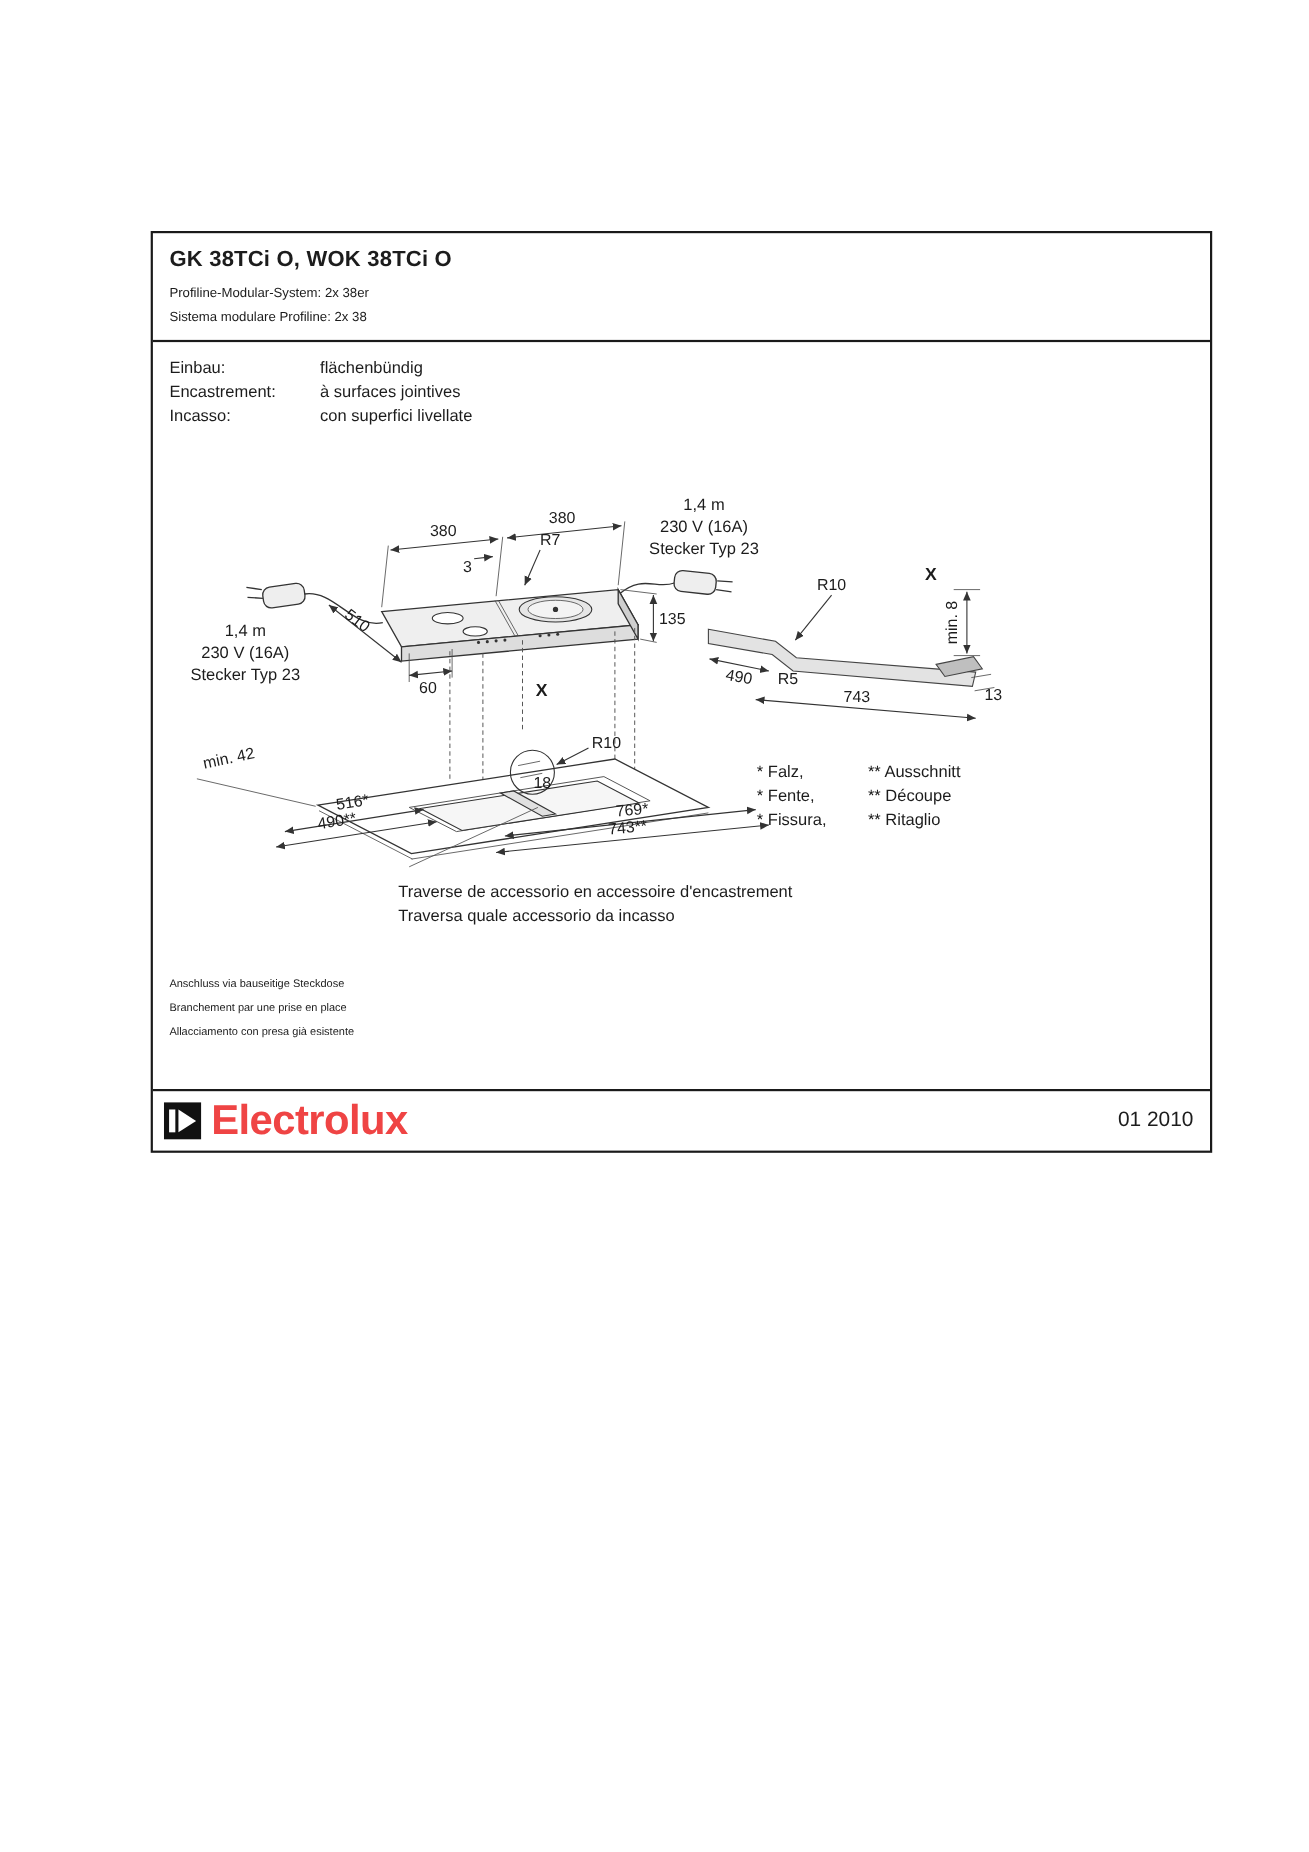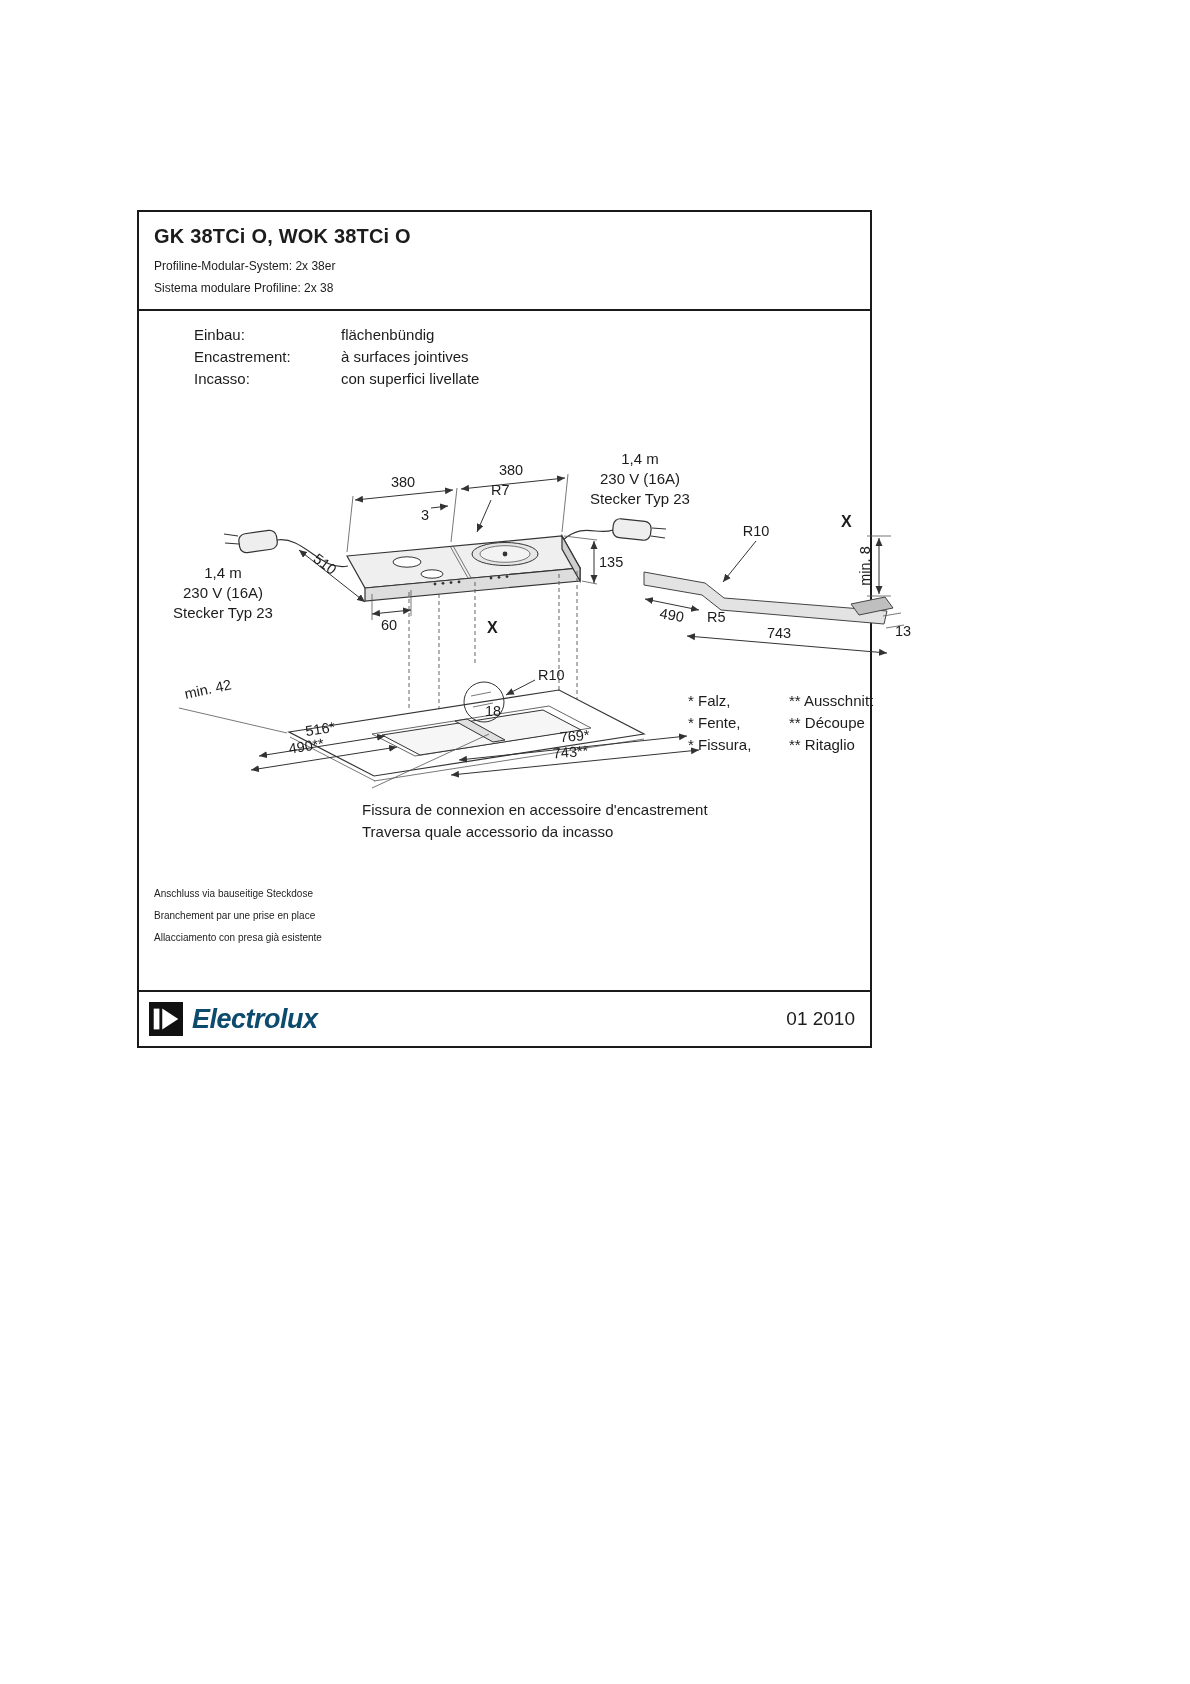--- a/index.html
+++ b/index.html
@@ -2,52 +2,52 @@
 <html><head>
 <meta charset="utf-8">
 <style>
   html,body{margin:0;padding:0;}
   body{
     width:1190px;height:1684px;background:#ffffff;position:relative;
     font-family:"Liberation Sans", sans-serif;color:#1c1c1c;
     -webkit-font-smoothing:antialiased;
   }
   .doc-box{
-    position:absolute;left:137px;top:210px;width:735px;height:838px;
+    position:absolute;left:137px;top:210px;width:965px;height:838px;
     border:2px solid #1a1a1a;background:#fff;box-sizing:border-box;
     display:flex;flex-direction:column;
   }
   .doc-header{
     padding:13px 15px 10px 15px;border-bottom:2px solid #1a1a1a;
   }
   .doc-title{font-size:20px;font-weight:bold;margin:0 0 7px 0;letter-spacing:0.2px;}
   .doc-sub{font-size:12px;line-height:22px;}
   .doc-body{flex:1;position:relative;}
   .install{
     padding:13px 28px 0 15px;font-size:15px;line-height:22px;
-    display:grid;grid-template-columns:133px auto;column-gap:14px;margin-left:40px;
+    display:grid;grid-template-columns:133px auto;column-gap:4px;
   }
   .diagram-wrap{margin-top:54px;text-decoration:underline;}
   svg text{font-family:"Liberation Sans", sans-serif;fill:#1c1c1c;}
   .lbl{font-size:14.5px;}
   .txt{font-size:15px;}
   .bold{font-weight:bold;font-size:16px;}
   .dim{stroke:#333;stroke-width:1;fill:none;}
   .thin{stroke:#555;stroke-width:0.8;fill:none;}
   .dash{stroke:#555;stroke-width:0.9;stroke-dasharray:4 3;fill:none;}
   .edge{stroke:#333;stroke-width:1.2;fill:none;}
   .traverse-note{margin:6px 0 0 223px;font-size:15px;line-height:22px;}
   .connection-note{margin:40px 0 0 15px;font-size:10px;line-height:22px;}
   .doc-footer{
     border-top:2px solid #1a1a1a;height:56px;box-sizing:border-box;
     display:flex;align-items:center;justify-content:space-between;
     padding:0 15px 0 10px;
   }
   .brand{display:flex;align-items:center;gap:9px;}
-  .brand-word{font-size:27px;font-weight:bold;letter-spacing:-0.5px;color:#0c4a6e;font-style:italic;}
+  .brand-word{font-size:38px;font-weight:bold;letter-spacing:-0.5px;color:#ef4444;}
   .issue{font-size:19px;}
 </style>
 </head>
 <body>
 
 <div class="doc-box">
 
   <div class="doc-header">
     <div class="doc-title">GK 38TCi O, WOK 38TCi O</div>
     <div class="doc-sub">Profiline-Modular-System: 2x 38er</div>
@@ -214,21 +214,21 @@
           <text class="txt" x="650" y="284">** Découpe</text>
           <text class="txt" x="549" y="306">* Fissura,</text>
           <text class="txt" x="650" y="306">** Ritaglio</text>
         </g>
 
         <line class="thin" x1="233" y1="344" x2="350" y2="290"></line>
       </svg>
     </div>
 
     <div class="traverse-note">
-      <div>Fissura de connexion en accessoire d'encastrement</div>
+      <div>Traverse de accessorio en accessoire d'encastrement</div>
       <div>Traversa quale accessorio da incasso</div>
     </div>
 
     <div class="connection-note">
       <div>Anschluss via bauseitige Steckdose</div>
       <div>Branchement par une prise en place</div>
       <div>Allacciamento con presa già esistente</div>
     </div>
 
   </div>

